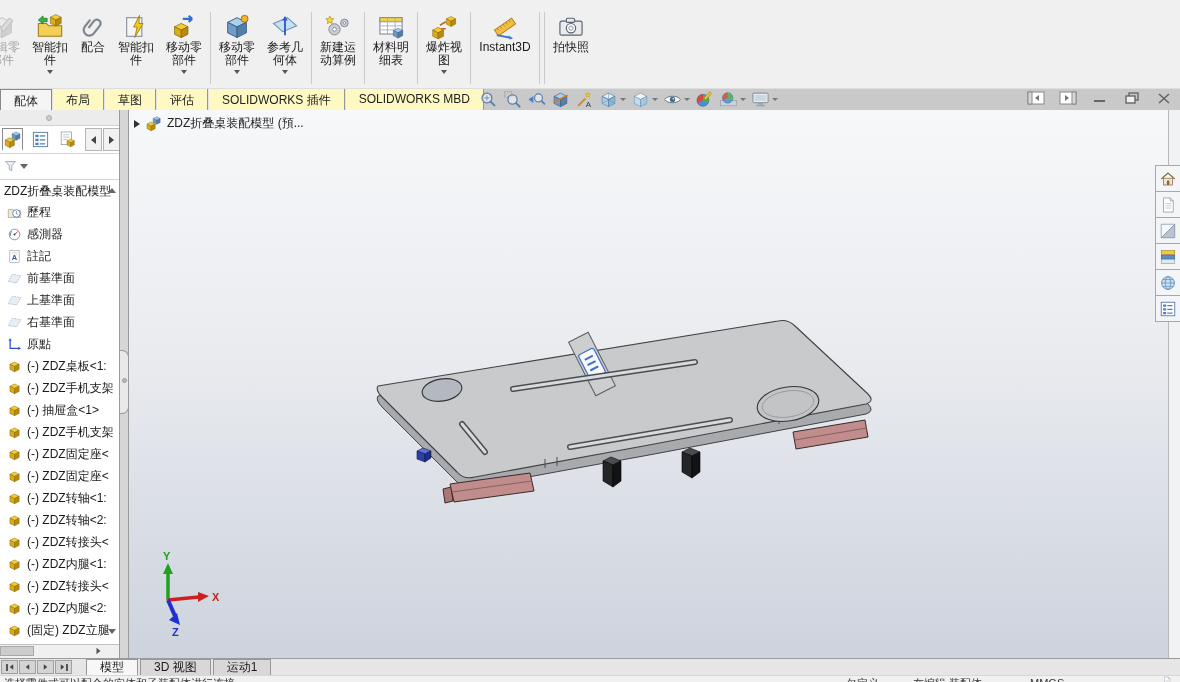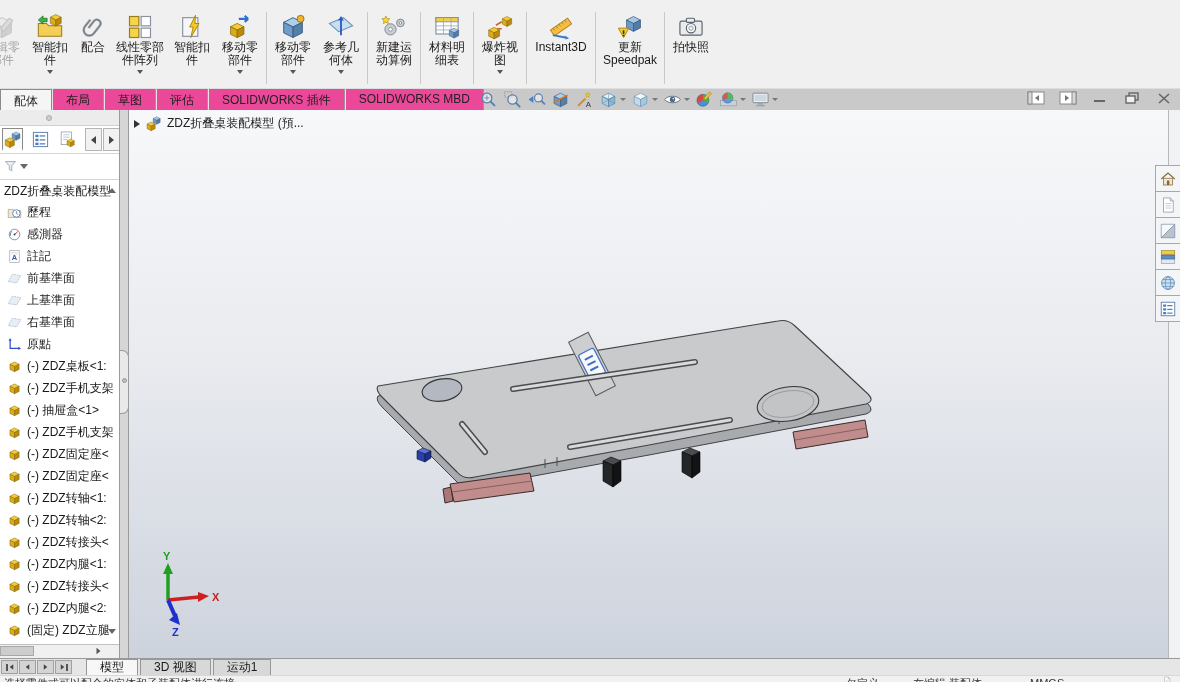--- a/index.html
+++ b/index.html
@@ -17,21 +17,21 @@
   .rbtn .ric svg{width:100%;height:100%}
   .rbtn .lbl{max-width:40px;word-break:break-all}
   .rbtn.wide .lbl{max-width:52px}.rbtn.xwide .lbl{max-width:62px;word-break:normal}
   .rbtn .dd{display:none;width:0;height:0;border-left:3.5px solid transparent;border-right:3.5px solid transparent;border-top:4px solid #555;margin-top:3px}
   .rbtn.has-dd .dd{display:block}
   .rbtn.disabled{color:#a3a3a3}
   .rbtn.disabled .ric{filter:grayscale(1) opacity(.4)}
   .ribbon .rsep{flex:none;width:1px;height:72px;background:#c9c9c9;margin:0 2px}
   
   .toptabs{position:absolute;left:0;top:88px;width:100%;height:39px;background:#c9c9c9;border-top:1px solid #dedede;box-sizing:border-box;display:flex}
-  .ttab{flex:none;padding:3px 13px 0;font-size:12px;color:#222;background:#ec4899;border-right:1px solid #979797;border-left:1px solid #e3e3e3;box-sizing:border-box;white-space:nowrap}
+  .ttab{flex:none;padding:3px 13px 0;font-size:12px;color:#222;background:#fef9c3;border-right:1px solid #979797;border-left:1px solid #e3e3e3;box-sizing:border-box;white-space:nowrap}
   .ttab.active{background:#f5f5f5;border:1px solid #8a8a8a;border-bottom:none}
   .headsup{position:absolute;left:478px;top:88px;height:22px;display:flex;align-items:center;gap:3px}
   .hbtn{display:flex;align-items:center;gap:1px;padding:0 1px}
   .hbtn .hic{width:19px;height:19px}
   .hbtn .hic svg{width:100%;height:100%}
   .hbtn .dd{display:none;width:0;height:0;border-left:3px solid transparent;border-right:3px solid transparent;border-top:3.5px solid #777;margin-left:1px}
   .hbtn.has-dd .dd{display:block}
   .winctrls{position:absolute;right:6px;top:90px;display:flex;align-items:center;gap:12px}
   .wbtn{width:20px;height:16px;display:flex;align-items:center;justify-content:center}
   
@@ -375,29 +375,20 @@
       <span class="ric">
         <svg>
           <use href="#s-mate"></use>
         </svg>
       </span>
       <span class="lbl">配合</span>
 
     </div>
 
 
-    <div class="rbtn has-dd wide">
-      <span class="ric">
-        <svg>
-          <use href="#s-linear-pattern"></use>
-        </svg>
-      </span>
-      <span class="lbl">线性零部件阵列</span>
-      <span class="dd"></span>
-    </div>
 
     <div class="rbtn">
       <span class="ric">
         <svg>
           <use href="#s-smart-fasteners"></use>
         </svg>
       </span>
       <span class="lbl">智能扣件</span>
 
     </div>
@@ -466,29 +457,20 @@
     <div class="rbtn xwide">
       <span class="ric">
         <svg>
           <use href="#s-instant3d"></use>
         </svg>
       </span>
       <span class="lbl">Instant3D</span>
 
     </div>
   <div class="rsep"></div>
-    <div class="rbtn xwide">
-      <span class="ric">
-        <svg>
-          <use href="#s-update-speedpak"></use>
-        </svg>
-      </span>
-      <span class="lbl">更新Speedpak</span>
-
-    </div>
   <div class="rsep"></div>
     <div class="rbtn">
       <span class="ric">
         <svg>
           <use href="#s-snapshot"></use>
         </svg>
       </span>
       <span class="lbl">拍快照</span>
 
     </div>

